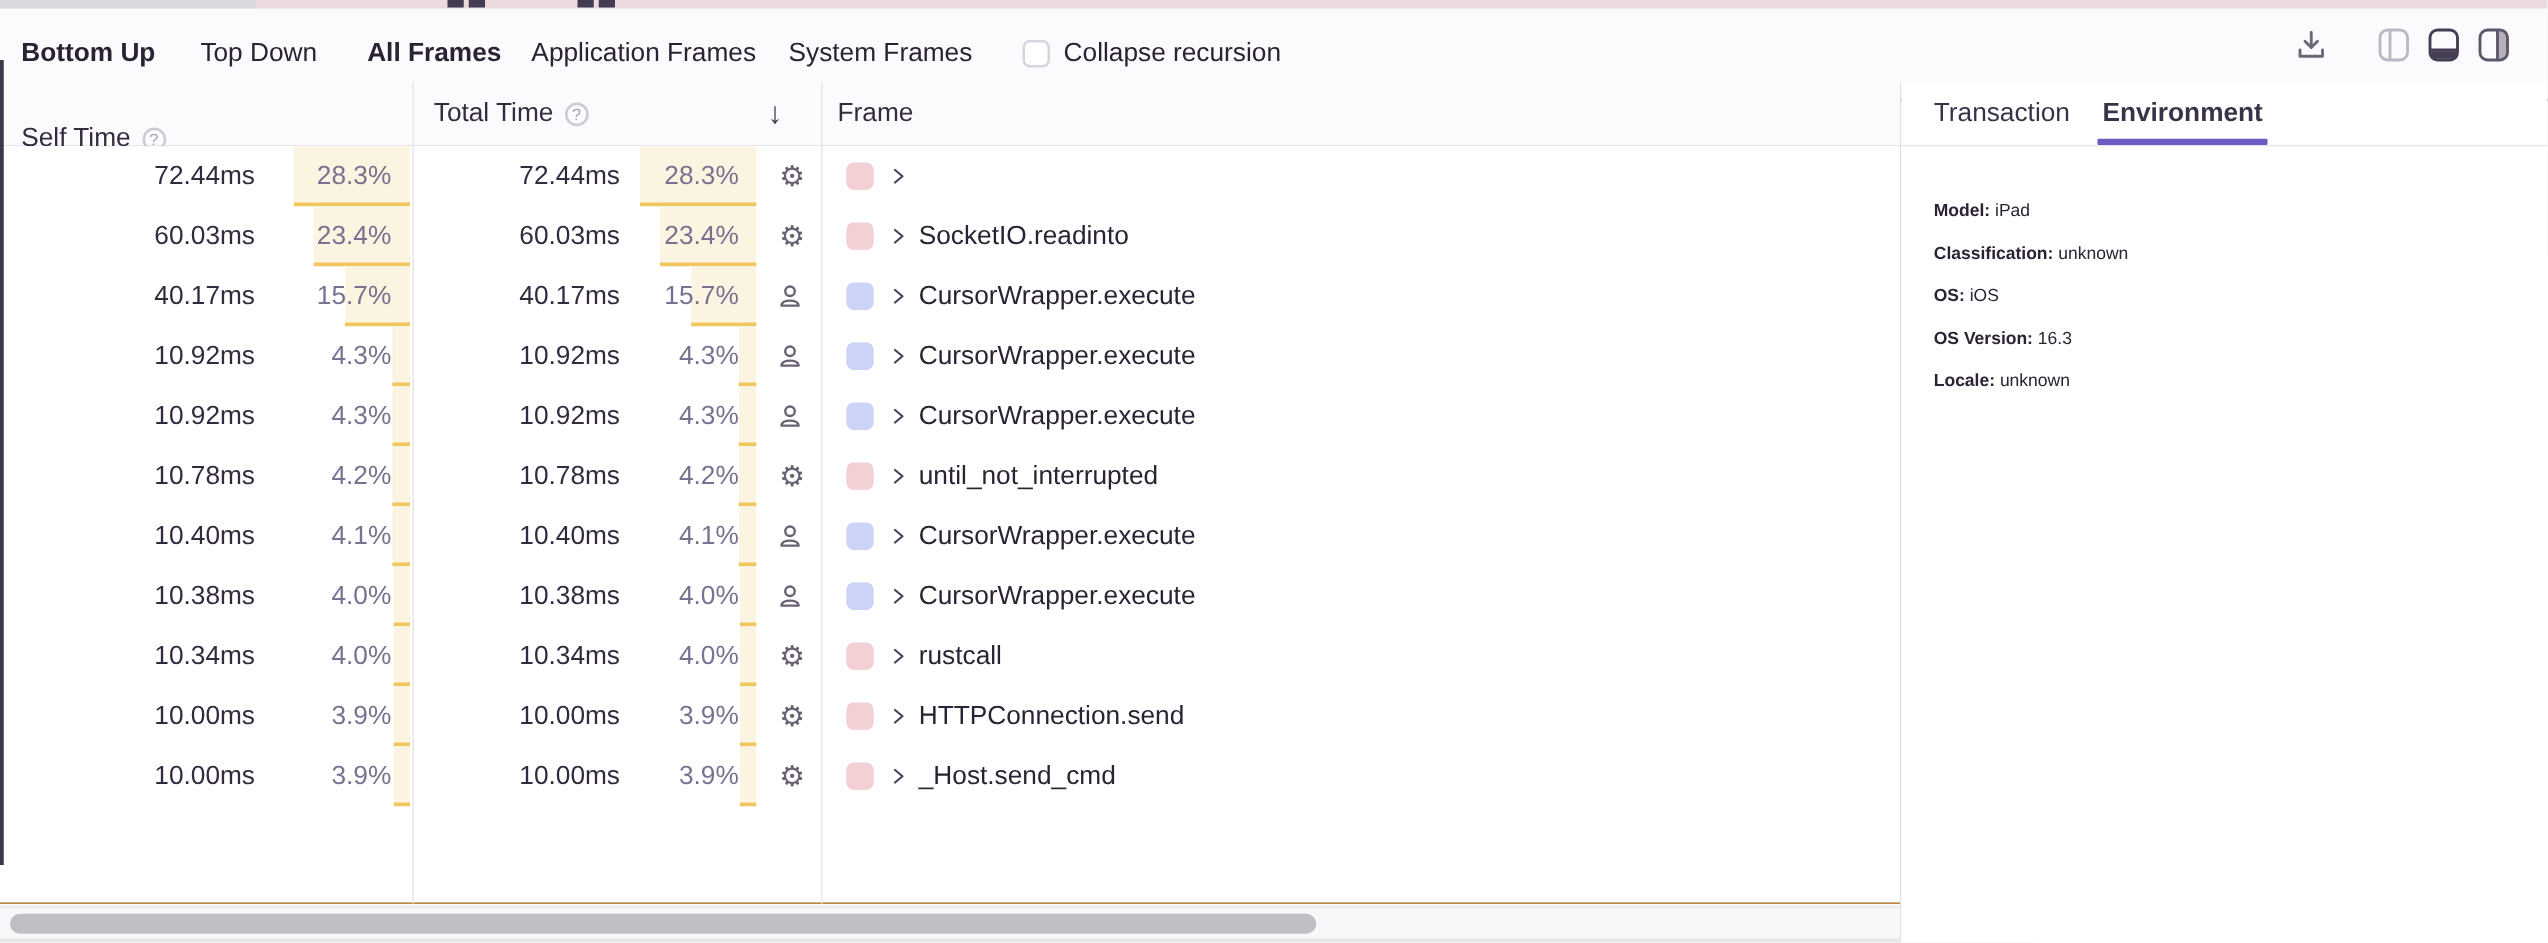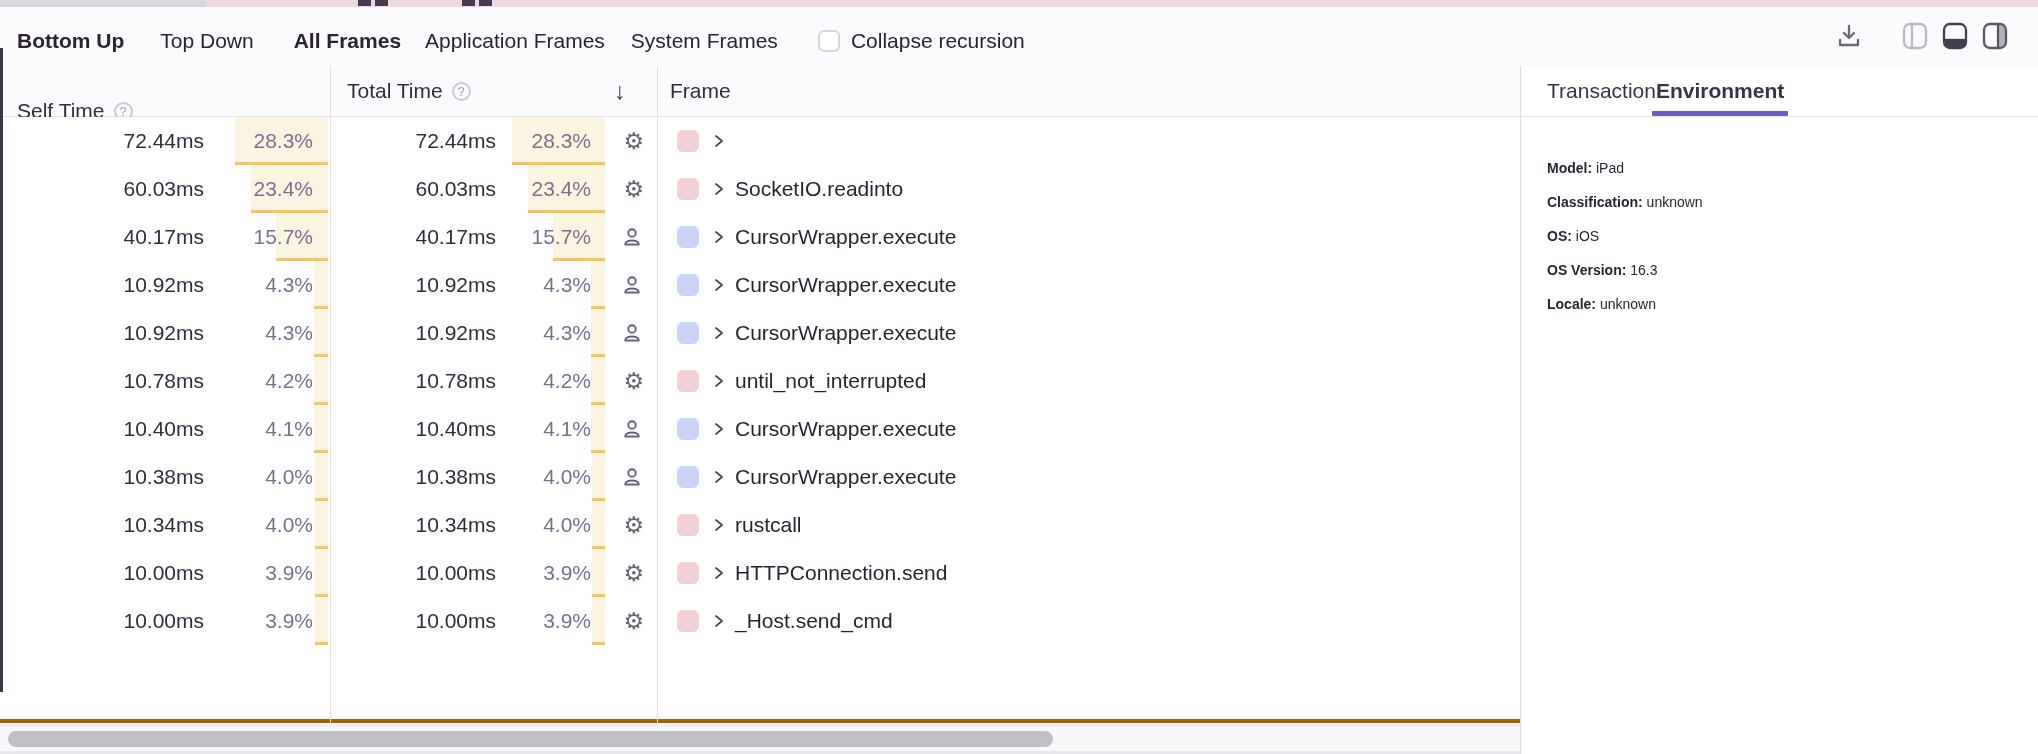--- a/index.html
+++ b/index.html
@@ -7,21 +7,21 @@
     font-family:"Liberation Sans", sans-serif; }
   .screen { position:relative; width:2038px; height:754px; background:#ffffff; }
 
   
   .minimap { position:absolute; left:0; top:0; width:2038px; height:7px; background:#ecdade; }
   .minimap .seg-gray { position:absolute; left:0; top:0; width:205px; height:7px; background:#dad8de; }
   .minimap .mark { position:absolute; top:0; height:6px; width:13px; background:#443c52; }
 
   
   .toolbar { position:absolute; left:0; top:7px; width:2038px; height:74px;
-    background:#fbfafc; border-bottom:7px solid #14532d; display:flex; align-items:stretch; }
+    background:#fbfafc; border-bottom:2px solid #14532d; display:flex; align-items:stretch; }
   .tab { position:relative; display:flex; align-items:center; font-size:21px; color:#2b2233;
     cursor:pointer; white-space:nowrap; }
   .tab.active { font-weight:bold; }
   .tab.active::after { content:""; position:absolute; left:-7px; right:-7px; bottom:0; height:6px;
     background:#6a5cc0; border-radius:1px; }
   .collapse-row { display:flex; align-items:center; font-size:21px; color:#2b2233; cursor:pointer; }
   .checkbox { width:22px; height:22px; border:2px solid #d9d3df; border-radius:6px;
     background:#fff; margin-right:11px; }
   .toolbar-icons { position:absolute; right:29px; top:0; height:58px; display:flex;
     align-items:center; gap:12px; }
@@ -36,21 +36,21 @@
   .th-total { left:347px; }
   .th-frame { left:670px; }
   .help { width:19px; height:19px; border:2px solid #cfc9d6; border-radius:50%;
     color:#aba3b6; font-size:13px; display:inline-flex; align-items:center;
     justify-content:center; margin-left:9px; }
   .sort-arrow { position:absolute; left:614px; top:0; height:50px; display:flex;
     align-items:center; font-size:24px; color:#40384c; cursor:pointer; }
 
   
   .tbody { position:absolute; left:0; top:117px; width:1520px; height:606px; background:#fff;
-    border-bottom:4px solid #a16207; overflow:hidden; }
+    border-bottom:1px solid #a16207; overflow:hidden; }
   .tr { position:relative; height:48px; }
   .td { position:absolute; top:0; height:48px; }
   .td-self  { left:0; width:330px; }
   .td-total { left:330px; width:327px; }
   .td-frame { left:657px; width:863px; }
   .bar { position:absolute; top:0; bottom:0; background:#faf4e1; border-bottom:3px solid #f2c75e; }
   .td-self  .bar { right:2px; }
   .td-total .bar { right:52px; }
   .time { position:absolute; top:0; height:48px; display:flex; align-items:center;
     font-size:21px; color:#342a3f; }
@@ -74,21 +74,21 @@
   .v2 { left:657px; top:66px; height:657px; }
   .v3 { left:1520px; top:66px; height:688px; background:#e0dce6; }
 
   
   .vscroll { position:absolute; left:0; top:48px; width:3px; height:644px; background:#3e3649;
     cursor:pointer; }
 
   
   .side { position:absolute; left:1521px; top:66px; width:517px; height:688px; background:#fff; }
   .side-tabs { height:51px; border-bottom:1px solid #e7e3eb; display:flex; align-items:stretch;
-    padding-left:26px; font-size:21px; color:#3a3248; }
+    padding-left:26px; gap:26px; font-size:21px; color:#3a3248; }
   .side-tab { position:relative; display:flex; align-items:center; cursor:pointer; }
   .side-tab.active { font-weight:bold; }
   .side-tab.active::after { content:""; position:absolute; left:-4px; right:-4px; bottom:0;
     height:5px; background:#6a5cc0; border-radius:1px; }
   .side-content { padding:34px 26px 0 26px; font-size:14px; color:#2b2233; }
   .field { line-height:34px; }
   .field b { font-weight:bold; }
 
   
   .hscroll-zone { position:absolute; left:0; top:724px; width:1520px; height:30px; background:#f0eef2; }

